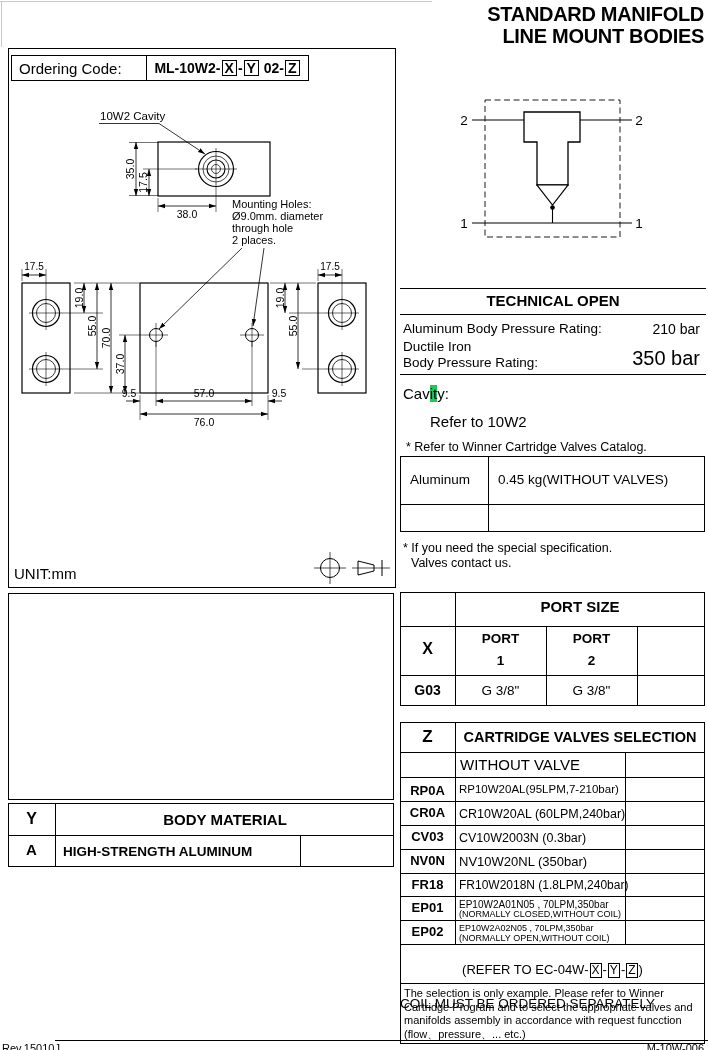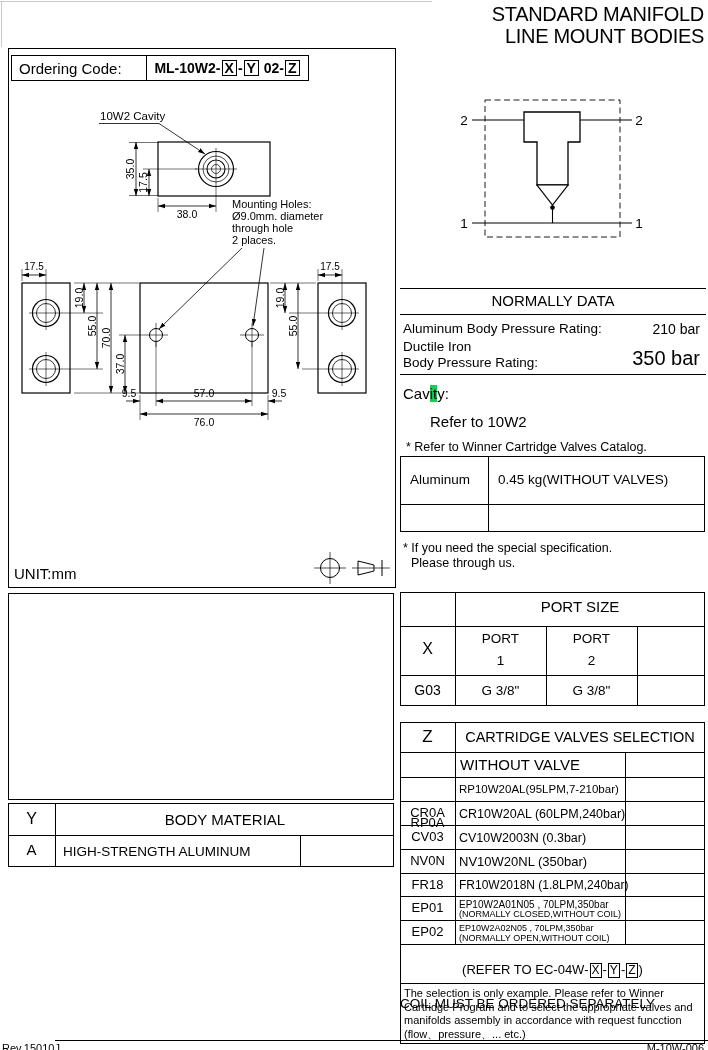--- a/index.html
+++ b/index.html
@@ -5,21 +5,21 @@
   *{margin:0;padding:0;box-sizing:border-box}
   html,body{background:#fff}
   body{font-family:"Liberation Sans",sans-serif;color:#000}
   .page{position:relative;width:708px;height:1050px;background:#fff;overflow:hidden}
   .t{position:absolute;white-space:nowrap;line-height:1.15}
   .ln{position:absolute;background:#000}
   .lng{position:absolute;background:#c9c9c9}
   .box{position:absolute;border:1px solid #000}
   .ctr{text-align:center}
   .rt{text-align:right}
-  .b{font-weight:normal}
+  .b{font-weight:bold}
   .vbox{display:inline-block;border:1px solid #000;padding:0 2px;margin:0 1px;line-height:1.05}
   .hlblue{background:#22c55e}
   svg{position:absolute}
   svg text{font-family:"Liberation Sans",sans-serif;fill:#000}
   .wrap{white-space:normal}
 </style>
 </head>
 <body>
 
 <div class="page">
@@ -208,42 +208,42 @@
     </g>
     <text x="34" y="34.5" font-size="13.5" text-anchor="middle">2</text>
     <text x="209" y="34.5" font-size="13.5" text-anchor="middle">2</text>
     <text x="34" y="137.5" font-size="13.5" text-anchor="middle">1</text>
     <text x="209" y="137.5" font-size="13.5" text-anchor="middle">1</text>
   </svg>
 
   <div style="position:absolute;left:400px;top:0;width:306px;height:1050px">
 
     <div class="ln" style="left:0;top:288px;width:306px;height:1px"></div>
-    <div class="t b ctr" style="left:0;top:292px;width:306px;font-size:15px">NORMALLY DATA</div>
+    <div class="t b ctr" style="left:0;top:292px;width:306px;font-size:15px">TECHNICAL OPEN</div>
     <div class="ln" style="left:0;top:314px;width:306px;height:1px"></div>
 
     <div class="t" style="left:3px;top:321px;font-size:13.5px">Aluminum Body Pressure Rating:</div>
     <div class="t rt" style="left:0;top:321px;width:300px;font-size:14px">210 bar</div>
     <div class="t" style="left:3px;top:339px;font-size:13.5px">Ductile Iron</div>
     <div class="t" style="left:3px;top:355px;font-size:13.5px">Body Pressure Rating:</div>
     <div class="t rt" style="left:0;top:347px;width:300px;font-size:20px">350 bar</div>
     <div class="ln" style="left:0;top:374px;width:306px;height:1px"></div>
 
     <div class="t" style="left:3px;top:385px;font-size:15px"><span>Cav</span><span class="hlblue">it</span><span>y:</span></div>
     <div class="t" style="left:30px;top:413px;font-size:15px">Refer to 10W2</div>
     <div class="t" style="left:6px;top:440px;font-size:12.5px">* Refer to Winner Cartridge Valves Catalog.</div>
 
     <div class="box" style="left:0;top:456px;width:305px;height:76px"></div>
     <div class="ln" style="left:88px;top:456px;width:1px;height:76px"></div>
     <div class="ln" style="left:0;top:504px;width:305px;height:1px"></div>
     <div class="t" style="left:10px;top:472px;font-size:13.5px">Aluminum</div>
     <div class="t" style="left:98px;top:472px;font-size:13.5px">0.45 kg(WITHOUT VALVES)</div>
 
     <div class="t" style="left:3px;top:541px;font-size:12.5px">* If you need the special specification.</div>
-    <div class="t" style="left:11px;top:556px;font-size:12.5px">Please through us.</div>
+    <div class="t" style="left:11px;top:556px;font-size:12.5px">Valves contact us.</div>
 
     <div class="box" style="left:0;top:592px;width:305px;height:114px"></div>
     <div class="ln" style="left:55px;top:592px;width:1px;height:114px"></div>
     <div class="ln" style="left:146px;top:626px;width:1px;height:80px"></div>
     <div class="ln" style="left:237px;top:626px;width:1px;height:80px"></div>
     <div class="ln" style="left:0;top:626px;width:305px;height:1px"></div>
     <div class="ln" style="left:0;top:675px;width:305px;height:1px"></div>
     <div class="t b ctr" style="left:55px;top:598px;width:250px;font-size:15px">PORT SIZE</div>
     <div class="t b ctr" style="left:0;top:640px;width:55px;font-size:16px">X</div>
     <div class="t b ctr" style="left:55px;top:631px;width:91px;font-size:13.5px">PORT</div>
@@ -265,21 +265,21 @@
     <div class="ln" style="left:0;top:920px;width:305px;height:1px"></div>
     <div class="ln" style="left:0;top:944px;width:305px;height:1px"></div>
     <div class="ln" style="left:0;top:983px;width:305px;height:1px"></div>
     <div class="ln" style="left:55px;top:722px;width:1px;height:222px"></div>
     <div class="ln" style="left:225px;top:752px;width:1px;height:192px"></div>
 
     <div class="t b ctr" style="left:0;top:727px;width:55px;font-size:17px">Z</div>
     <div class="t b ctr" style="left:55px;top:729px;width:250px;font-size:14.5px">CARTRIDGE VALVES SELECTION</div>
     <div class="t" style="left:60px;top:756px;font-size:15px">WITHOUT VALVE</div>
 
-    <div class="t b ctr" style="left:0;top:816px;width:55px;font-size:13px">RP0A</div>
+    <div class="t b ctr" style="left:0;top:784px;width:55px;font-size:13px">RP0A</div>
     <div class="t" style="left:59px;top:783px;font-size:11.5px">RP10W20AL(95LPM,7-210bar)</div>
     <div class="t b ctr" style="left:0;top:806px;width:55px;font-size:13px">CR0A</div>
     <div class="t" style="left:59px;top:807px;font-size:12.5px">CR10W20AL (60LPM,240bar)</div>
     <div class="t b ctr" style="left:0;top:830px;width:55px;font-size:13px">CV03</div>
     <div class="t" style="left:59px;top:831px;font-size:12.5px">CV10W2003N (0.3bar)</div>
     <div class="t b ctr" style="left:0;top:854px;width:55px;font-size:13px">NV0N</div>
     <div class="t" style="left:59px;top:855px;font-size:13px">NV10W20NL (350bar)</div>
     <div class="t b ctr" style="left:0;top:878px;width:55px;font-size:13px">FR18</div>
     <div class="t" style="left:59px;top:879px;font-size:12px">FR10W2018N (1.8LPM,240bar)</div>
     <div class="t b ctr" style="left:0;top:901px;width:55px;font-size:13px">EP01</div>

